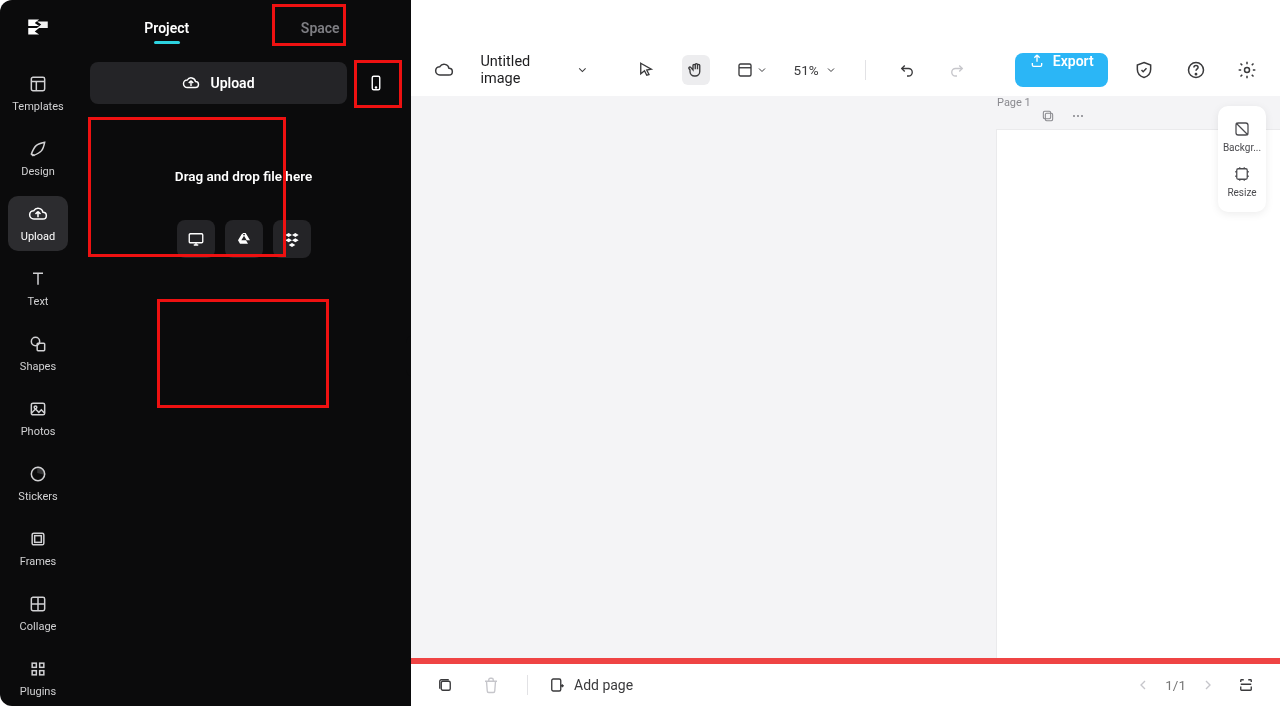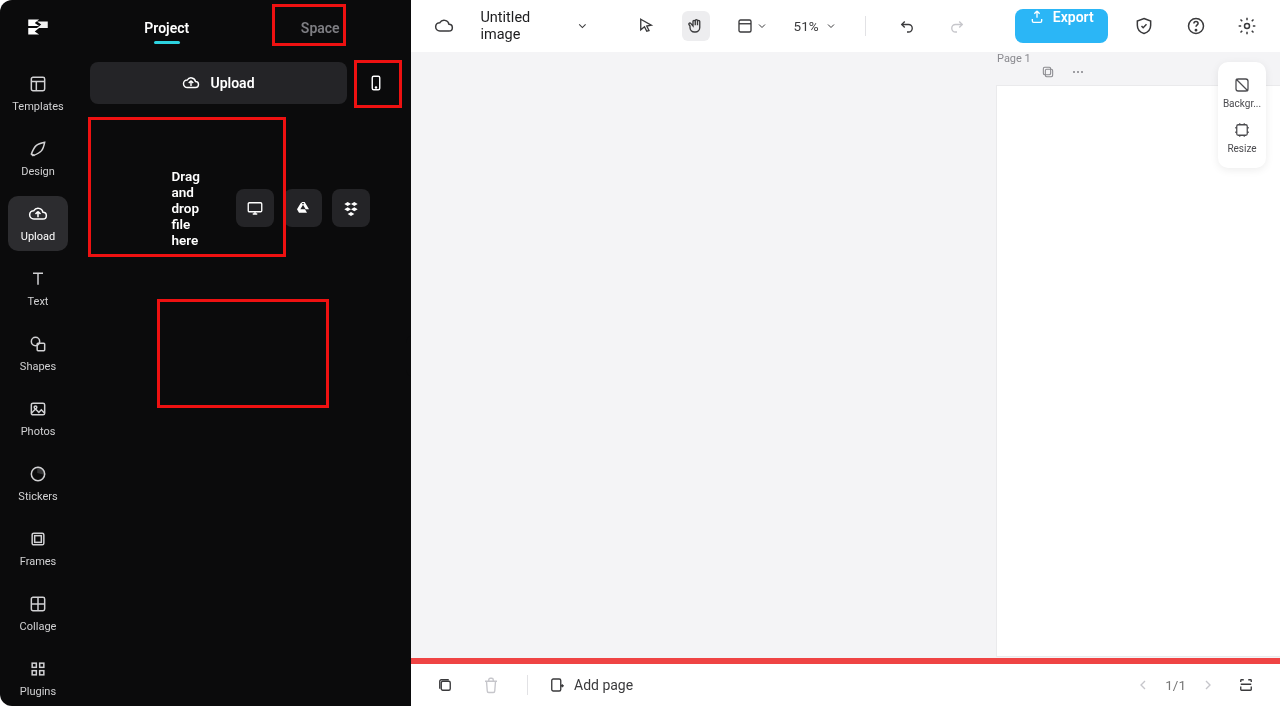--- a/index.html
+++ b/index.html
@@ -73,41 +73,42 @@
   }
   .menu-item{
     display:flex;align-items:center;gap:12px;
     padding:14px 18px;font-size:14px;font-weight:600;cursor:pointer;
   }
   .menu-item:first-child{border-bottom:1px solid #2a2a2d;}
   .dropzone{
     margin:44px auto 0;
     width:172px; padding:20px 14px 16px;
     background:#0b0b0c;
-    display:flex;align-items:center;gap:36px;
+    display:flex;flex-direction:column;align-items:center;gap:36px;
   }
   .dropzone .dz-text{font-size:13.5px;font-weight:600;}
   .dz-icons{display:flex;gap:10px;}
   .dz-ic{width:38px;height:38px;border-radius:8px;background:#242427;display:flex;align-items:center;justify-content:center;cursor:pointer;}
 
   
   .redbox{position:absolute;border:3px solid #e11; pointer-events:none;}
 
   
   .collapse-nub{
     position:absolute; right:-9px; top:335px;
     width:14px;height:42px;border-radius:8px 0 0 8px;
     background:#0b0b0c;display:flex;align-items:center;justify-content:center;
   }
 
   
   .main{ flex:1; display:flex; flex-direction:column; background:#fff;}
   .topbar{
     height:52px;display:flex;align-items:center;padding:0 18px;gap:22px;
     border-bottom:1px solid transparent;
+    margin-top:44px;
   }
   .topbar .title-group{display:flex;align-items:center;gap:10px;font-size:14.5px;color:#1d1d1f;cursor:pointer;}
   .spacer{flex:1;}
   .tool-btn{width:30px;height:30px;border-radius:6px;display:flex;align-items:center;justify-content:center;cursor:pointer;color:#3a3a3c;}
   .tool-btn.active{background:#ededef;}
   .zoom{display:flex;align-items:center;gap:6px;font-size:13.5px;color:#3a3a3c;}
   .vdiv{width:1px;height:20px;background:#e2e2e5;margin:0 6px;}
   .export-btn{
     height:34px;padding:0 14px;border-radius:8px;background:#2bb6f6;color:#fff;
     display:flex;align-items:flex-start;gap:8px;font-weight:600;font-size:14px;cursor:pointer;

